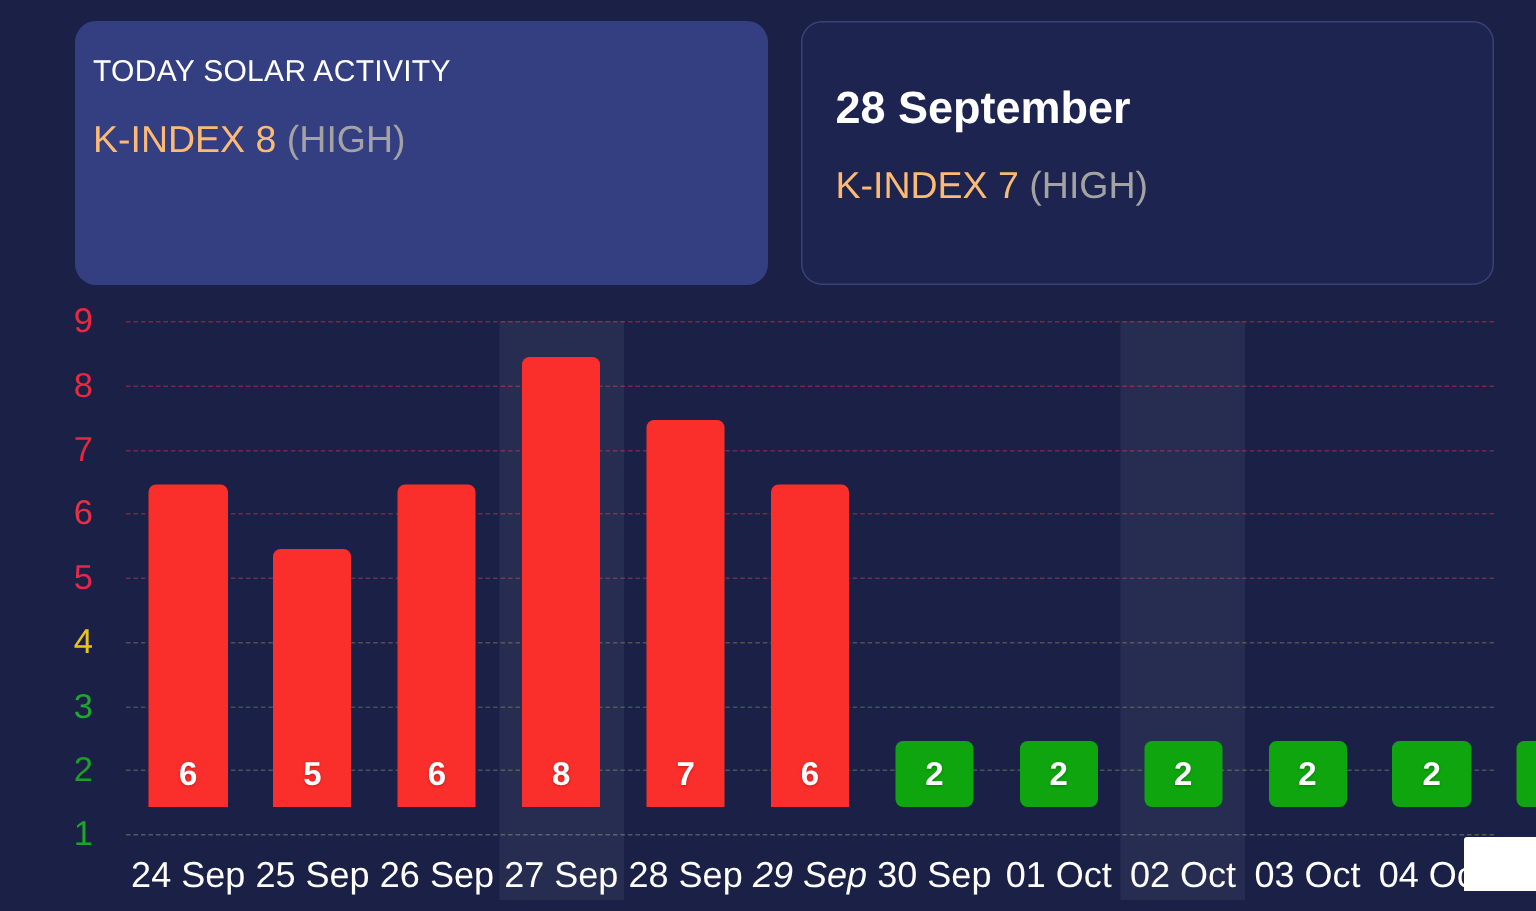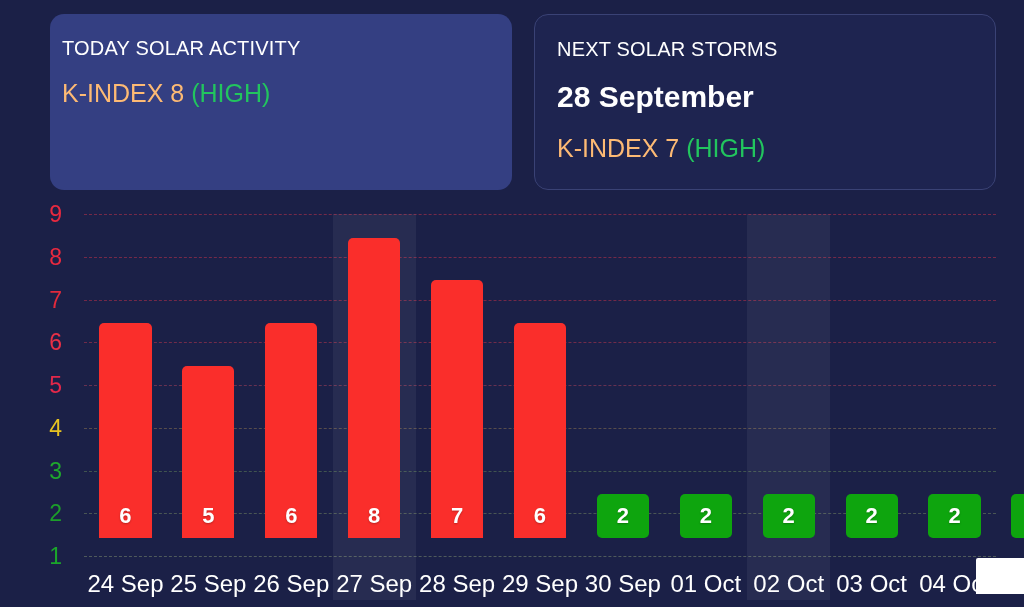--- a/index.html
+++ b/index.html
@@ -67,21 +67,21 @@
     white-space: nowrap;
   }
 
   .card-kindex .k-main {
     font-weight: normal;
     color: #fdba74;
   }
 
   .card-kindex .k-level {
     font-weight: 400;
-    color: #22c55e;
+    color: #a3a3a3;
   }
 
   
   .chart {
     position: relative;
     margin-top: 24px;
     height: 380px;
   }
 
   .y-axis {
@@ -189,21 +189,20 @@
 
   <div class="card card--today">
     <div class="card-label">TODAY SOLAR ACTIVITY</div>
     <div class="card-kindex">
       <span class="k-main">K-INDEX 8</span>
       <span class="k-level">(HIGH)</span>
     </div>
   </div>
 
   <div class="card card--next">
-    <div class="card-label">NEXT SOLAR STORMS</div>
     <div class="card-date">28 September</div>
     <div class="card-kindex">
       <span class="k-main">K-INDEX 7</span>
       <span class="k-level">(HIGH)</span>
     </div>
   </div>
 
 </div>
 
 <div class="chart">
@@ -266,21 +265,21 @@
         <span class="bar-value">2</span>
       </div>
       <div class="bar green" style="background: rgb(14, 165, 14); top: 280.012px; height: 44.0325px; left: 101.682%; width: 5.72727%;"></div>
     </div>
   <div class="x-axis" id="x-axis">
       <div class="x-label" style="left: 4.54545%;">24 Sep</div>
       <div class="x-label" style="left: 13.6364%;">25 Sep</div>
       <div class="x-label" style="left: 22.7273%;">26 Sep</div>
       <div class="x-label" style="left: 31.8182%;">27 Sep</div>
       <div class="x-label" style="left: 40.9091%;">28 Sep</div>
-      <div class="x-label" style="left: 50%;">29 Sep</div>
+      <div class="x-label" style="left: 50%; font-style: italic;">29 Sep</div>
       <div class="x-label" style="left: 59.0909%;">30 Sep</div>
       <div class="x-label" style="left: 68.1818%;">01 Oct</div>
       <div class="x-label" style="left: 77.2727%;">02 Oct</div>
       <div class="x-label" style="left: 86.3636%;">03 Oct</div>
       <div class="x-label" style="left: 95.4545%;">04 Oct</div>
     </div>
   <div class="tooltip-box" id="tooltip-box"></div>
 </div>
 
 </body></html>

